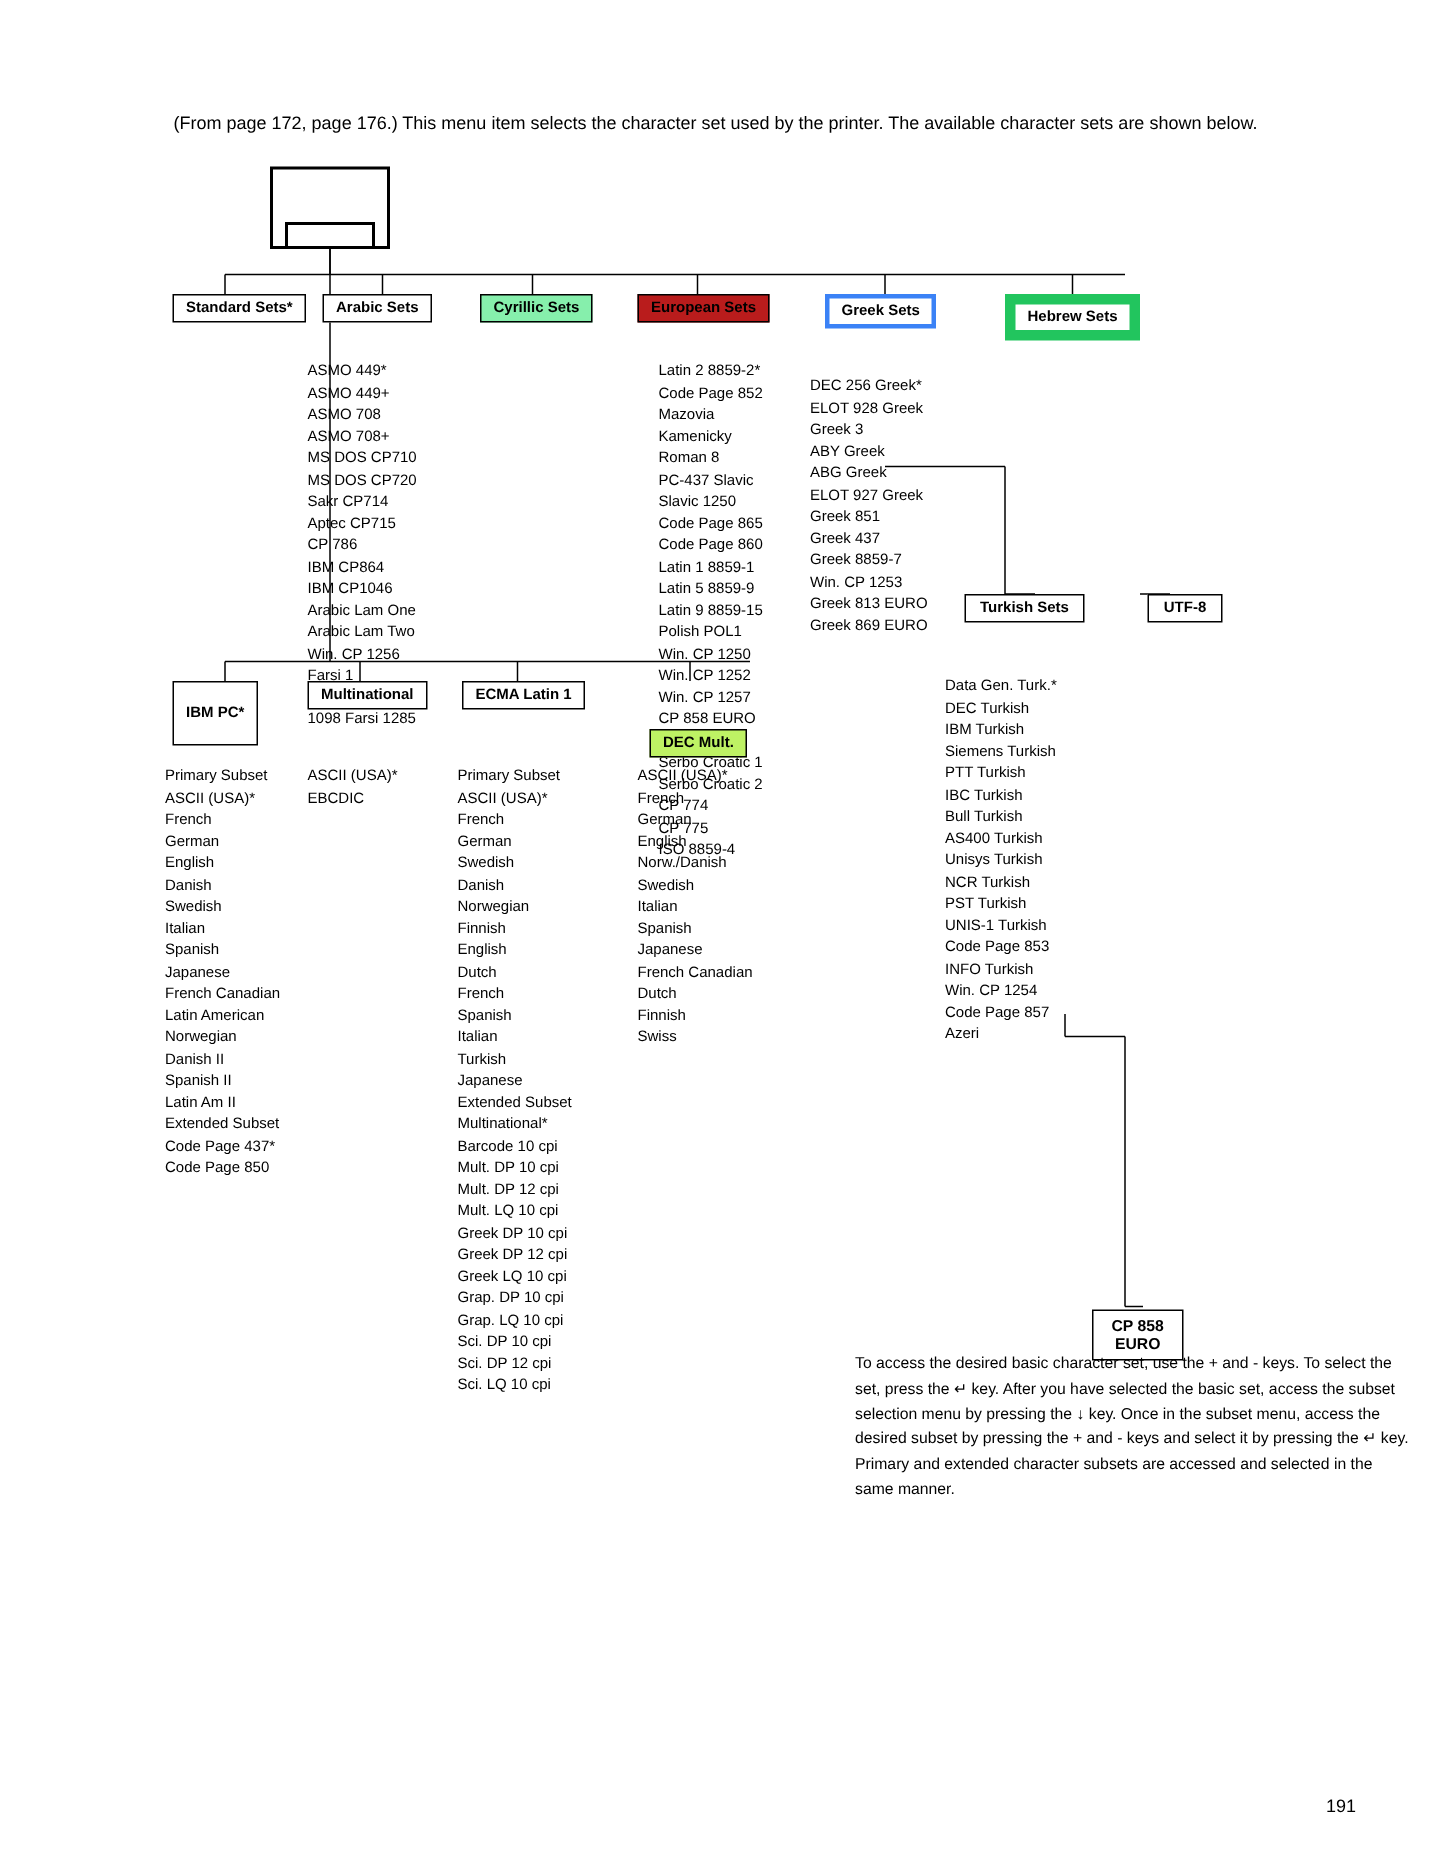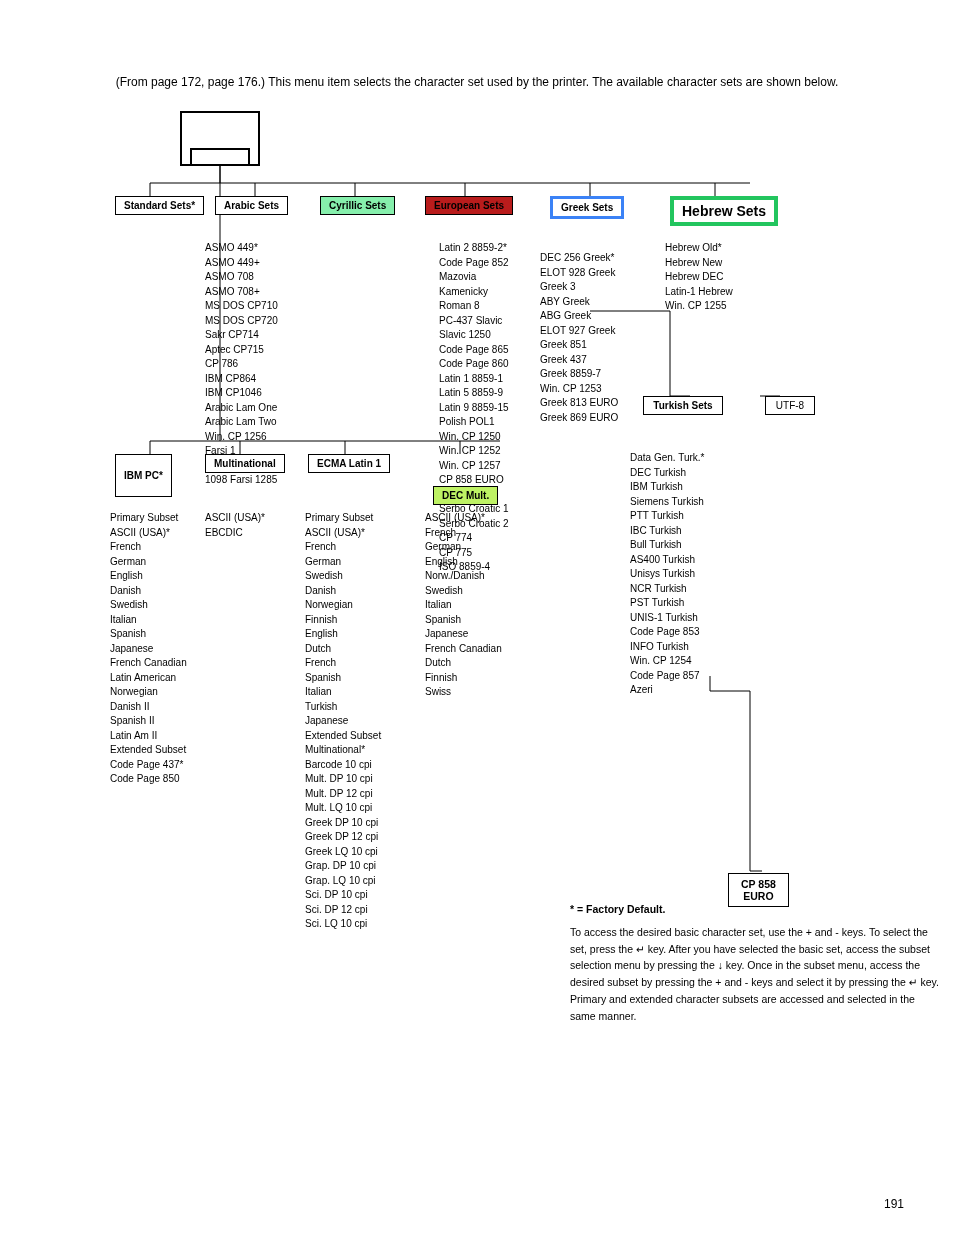--- a/index.html
+++ b/index.html
@@ -110,21 +110,21 @@
     <div style="position:absolute; top:85px; left:270px; border:1px solid #000; padding:3px 8px; font-size:10px; font-weight:bold; text-align:center; background:#86efac; min-width:75px;">
       <span>Cyrillic Sets</span>
     </div>
     <div style="position:absolute; top:85px; left:375px; border:1px solid #000; padding:3px 8px; font-size:10px; font-weight:bold; text-align:center; background:#b91c1c; min-width:70px;">
       <span>European
 Sets</span>
     </div>
     <div style="position:absolute; top:85px; left:500px; border:3px solid #3b82f6; padding:3px 8px; font-size:10px; font-weight:bold; text-align:center; background:#fff; min-width:70px;">
       <span>Greek Sets</span>
     </div>
-    <div style="position:absolute; top:85px; left:620px; border:4px solid #22c55e; padding:3px 8px; font-size:14px; font-weight:bold; text-align:center; background:#fff; min-width:75px;">
+    <div style="position:absolute; top:85px; left:620px; border:7px solid #22c55e; padding:3px 8px; font-size:10px; font-weight:bold; text-align:center; background:#fff; min-width:75px;">
       <span>Hebrew Sets</span>
     </div>
 
     <div class="arabic-content">
       <div>
         ASMO 449*<br>
         ASMO 449+<br>
         ASMO 708<br>
         ASMO 708+<br>
         MS DOS CP710<br>
@@ -178,32 +178,25 @@
       ABG Greek<br>
       ELOT 927 Greek<br>
       Greek 851<br>
       Greek 437<br>
       Greek 8859-7<br>
       Win. CP 1253<br>
       Greek 813 EURO<br>
       Greek 869 EURO
     </div>
 
-    <div class="hebrew-content">
-      Hebrew Old*<br>
-      Hebrew New<br>
-      Hebrew DEC<br>
-      Latin-1 Hebrew<br>
-      Win. CP 1255
-    </div>
 
     <div style="position:absolute; top:285px; left:593px; border:1px solid #000; padding:3px 8px; font-size:10px; font-weight:bold; text-align:center; background:#fff; min-width:80px;">
       <span>Turkish Sets</span>
     </div>
-    <div style="position:absolute; top:285px; left:715px; border:1px solid #000; padding:3px 4px; font-size:10px; font-weight:normal; text-align:center; background:#fff; min-width:50px;">
+    <div style="position:absolute; top:285px; left:715px; border:1px solid #000; padding:3px 4px; font-size:10px; font-weight:bold; text-align:center; background:#fff; min-width:50px;">
       <span>UTF-8</span>
     </div>
 
     <div class="turkish-content">
       Data Gen. Turk.*<br>
       DEC Turkish<br>
       IBM Turkish<br>
       Siemens Turkish<br>
       PTT Turkish<br>
       IBC Turkish<br>
@@ -307,19 +300,18 @@
       Finnish<br>
       Swiss
     </div>
 
     <div style="position:absolute; top:762px; left:678px; border:1px solid #000; padding:4px 12px; font-size:10.5px; font-weight:bold; text-align:center; background:#fff;">
       <span>CP 858</span><br>
       <span>EURO</span>
     </div>
 
     <div class="footer-text">
-      <p style="font-weight:bold; margin-bottom:6px;">* = Factory Default.</p>
       <p>To access the desired basic character set, use the + and - keys. To select the set, press the ↵ key. After you have selected the basic set, access the subset selection menu by pressing the ↓ key. Once in the subset menu, access the desired subset by pressing the + and - keys and select it by pressing the ↵ key. Primary and extended character subsets are accessed and selected in the same manner.</p>
     </div>
 
     <div style="position:absolute; bottom:0; right:0; font-size:12px;">191</div>
   </div>
 </div>
 
 </body></html>

